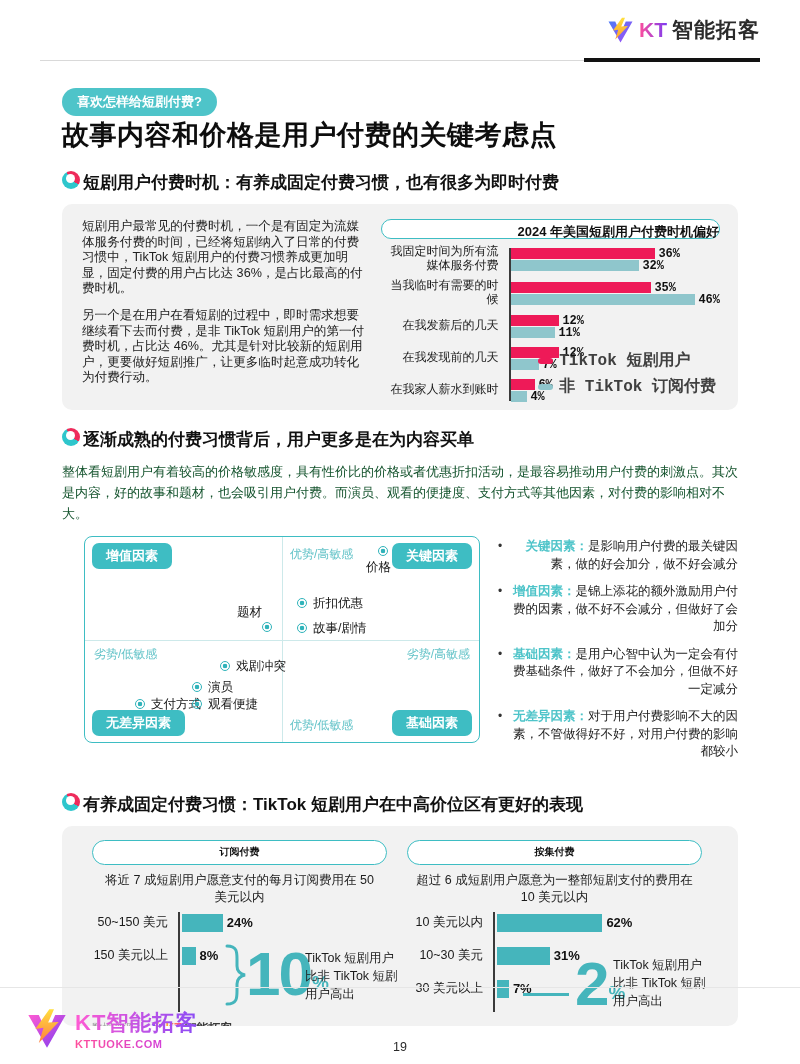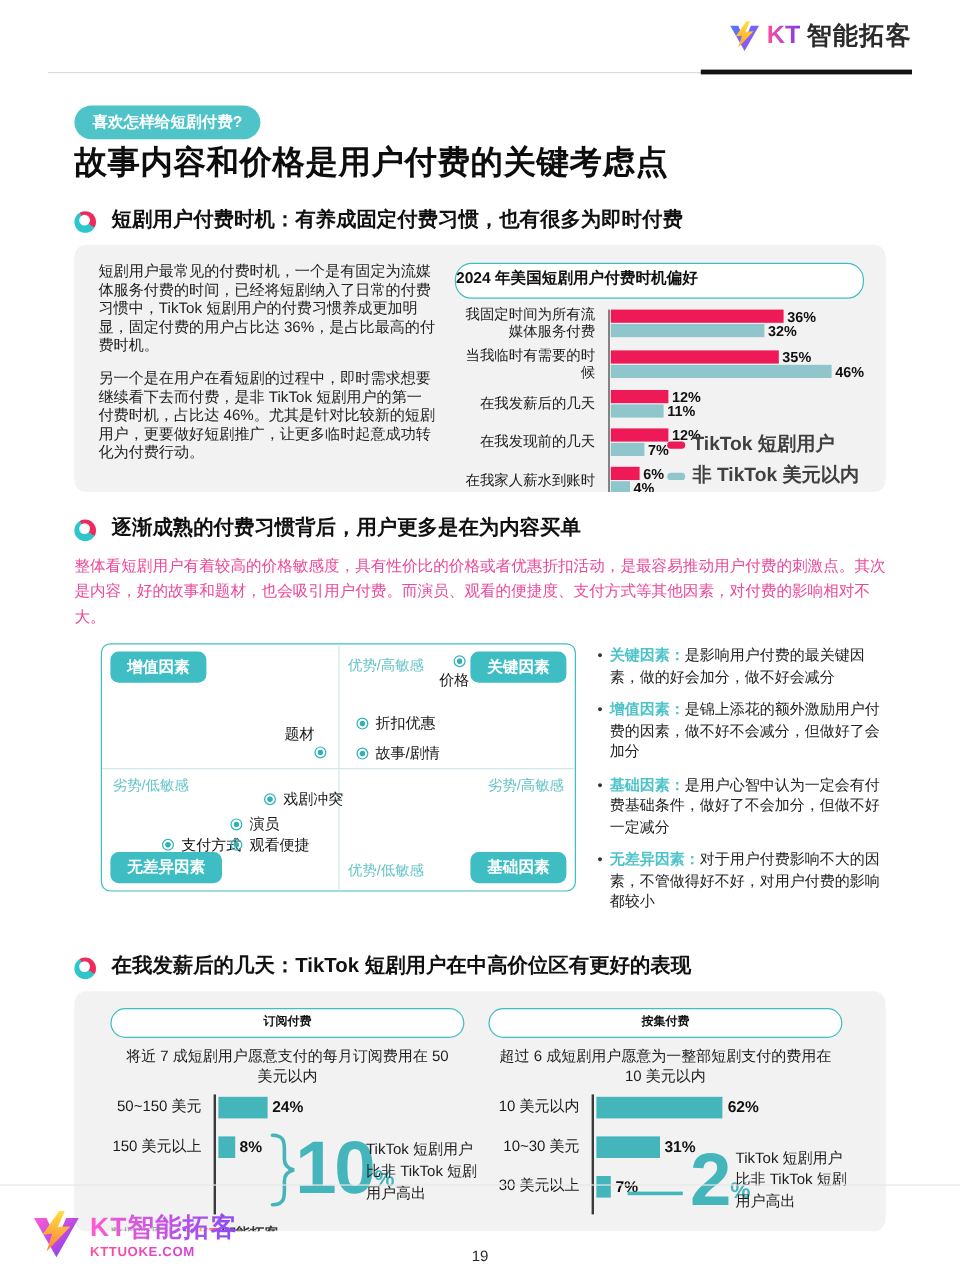--- a/index.html
+++ b/index.html
@@ -24,62 +24,62 @@
   .hrule .thick { position:absolute; right:0; top:-2px; width:176px; height:4px; background:#121212; }
 
   
   .main { padding:26px 62px 0 62px; }
   .tag-badge {
     display:inline-block; background:#4EC4C9; color:#fff;
     font-size:13px; font-weight:700; padding:5px 15px; border-radius:15px;
   }
   .page-title { font-size:27px; font-weight:900; color:#0d0d0d; margin:1px 0 18px; letter-spacing:0.5px; }
 
-  .sec-head { display:flex; align-items:flex-end; gap:13px; margin-bottom:10px; }
+  .sec-head { display:flex; align-items:flex-start; gap:3px; margin-bottom:10px; }
   .tiktok-dot {
     position:relative; width:18px; height:18px; border-radius:50%;
     background:conic-gradient(from -30deg,#EE2B5B 0deg 150deg,#2EC6CC 150deg 360deg);
     flex:0 0 18px;
   }
   .tiktok-dot::after {
     content:""; position:absolute; left:4px; top:3px; width:9px; height:9px;
     border-radius:50%; background:#fff;
   }
   .sec-title { font-size:17px; font-weight:800; color:#111; }
 
   .panel { background:#F2F2F2; border-radius:10px; }
 
   
   .panel1 { display:flex; gap:16px; padding:15px 18px 12px 20px; height:206px; overflow:hidden; margin-bottom:18px; }
   .s1-text { width:288px; font-size:12.6px; line-height:15.6px; color:#222; }
   .s1-text p + p { margin-top:11px; }
   .c1 { flex:1; position:relative; }
   .c1-title {
-    height:30px; line-height:23px; text-align:left; font-size:13px; font-weight:700;
+    height:20px; line-height:23px; text-align:right; font-size:13px; font-weight:700;
     background:#fff; border:1.5px solid #3EBDC3; border-radius:14px; color:#111; margin-bottom:7px;
   }
-  .c1-chart { position:relative; }
+  .c1-chart { position:relative;font-family:Liberation Mono, monospace; }
   .c1-axis { position:absolute; left:128px; top:2px; bottom:2px; width:1.5px; background:#3a3a3a; }
   .c1-row { display:flex; align-items:center; margin-bottom:7px; }
   .c1-label { width:124px; padding-right:7px; font-size:12px; line-height:13.5px; text-align:right; color:#1b1b1b; }
   .c1-bars { flex:1; padding-left:6px; }
   .c1-pair { display:flex; align-items:center; height:11px; margin:1px 0; }
   .bar { height:11px; }
   .bar.pink { background:#EE1A58; }
   .bar.teal { background:#8FC6CC; }
   .c1-pair .val { font-size:12px; font-weight:700; margin-left:3px; color:#111; }
   .legend { position:absolute; right:4px; bottom:6px; }
   .legend-row { display:flex; align-items:center; gap:6px; margin-top:5px; }
   .chip { width:15px; height:6px; border-radius:3px; }
   .chip.pink { background:#EE1A58; }
   .chip.teal { background:#8FC6CC; }
   .legend-row span { font-size:16px; font-weight:700; color:#404040; }
 
   
-  .s2-intro { font-size:13px; line-height:21px; color:#ec4899; margin-bottom:12px; }
+  .s2-intro { font-size:13px; line-height:21px; color:#14532d; margin-bottom:12px; }
   .s2-row { display:flex; gap:18px; margin-bottom:22px; }
   .matrix {
     position:relative; margin-left:22px; width:396px; height:207px;
     border:1.5px solid #3EBDC3; border-radius:8px; background:#fff; flex:0 0 396px;
   }
   .mx-vline { position:absolute; left:197px; top:0; bottom:0; width:1px; background:#cde9ea; }
   .mx-hline { position:absolute; top:103px; left:0; right:0; height:1px; background:#cde9ea; }
   .mx-badge {
     position:absolute; background:#3EBDC3; color:#fff; font-size:13px; font-weight:700;
     padding:4px 14px; border-radius:7px;
@@ -91,21 +91,21 @@
   .mx-axis { position:absolute; font-size:12px; color:#63C3C8; }
   .pt-marker {
     position:absolute; width:10px; height:10px; border:1.5px solid #2fb3ba; border-radius:50%;
     background:radial-gradient(circle,#2fb3ba 0 2px,transparent 2.6px);
   }
   .pt-label { position:absolute; font-size:12.5px; font-weight:500; color:#161616; white-space:nowrap; }
   .s2-bullets { flex:1; padding-top:2px; }
   .b-item { display:flex; gap:6px; font-size:12.5px; line-height:17.5px; margin-bottom:10px; }
   .b-dot { color:#333; font-size:12px; line-height:17.5px; }
   .b-term { color:#4EC4C9; font-weight:700; }
-  .b-text { color:#222; }
+  .b-text { color:#222;text-align:right; }
 
   
   .panel3 { display:flex; gap:20px; padding:14px 30px; height:200px; overflow:hidden; }
   .s3-col { width:295px; position:relative; }
   .s3-pill {
     height:25px; line-height:22px; text-align:center; font-size:10px; font-weight:700;
     background:#fff; border:1.5px solid #3EBDC3; border-radius:13px; color:#111; margin-bottom:7px;
   }
   .s3-sub { text-align:center; font-size:12.5px; line-height:17px; color:#1d1d1d; margin:0 auto 8px; width:280px; }
   .mini-chart { position:relative; height:98px; }
@@ -267,21 +267,21 @@
             </div>
           </div>
 
           <div class="legend">
             <div class="legend-row">
                 <span class="chip pink"></span>
                 <span>TikTok 短剧用户</span>
               </div>
             <div class="legend-row">
                 <span class="chip teal"></span>
-                <span>非 TikTok 美元以内</span>
+                <span>非 TikTok 订阅付费</span>
               </div>
           </div>
         </div>
       </div>
     </div>
   </div>
 
   
   <div>
     <div class="sec-head">
@@ -348,21 +348,21 @@
             <span class="b-text"><span class="b-term">无差异因素：</span><span>对于用户付费影响不大的因素，不管做得好不好，对用户付费的影响都较小</span></span>
           </div>
       </div>
     </div>
   </div>
 
   
   <div>
     <div class="sec-head">
       <span class="tiktok-dot"></span>
-      <span class="sec-title">在我发薪后的几天：TikTok 短剧用户在中高价位区有更好的表现</span>
+      <span class="sec-title">有养成固定付费习惯：TikTok 短剧用户在中高价位区有更好的表现</span>
     </div>
 
     <div class="panel panel3">
 
       <div class="s3-col">
         <div class="s3-pill">订阅付费</div>
         <div class="s3-sub">将近 7 成短剧用户愿意支付的每月订阅费用在 50 美元以内</div>
         <div class="mini-chart">
           <div class="m-axis"></div>
           <div class="m-row">

